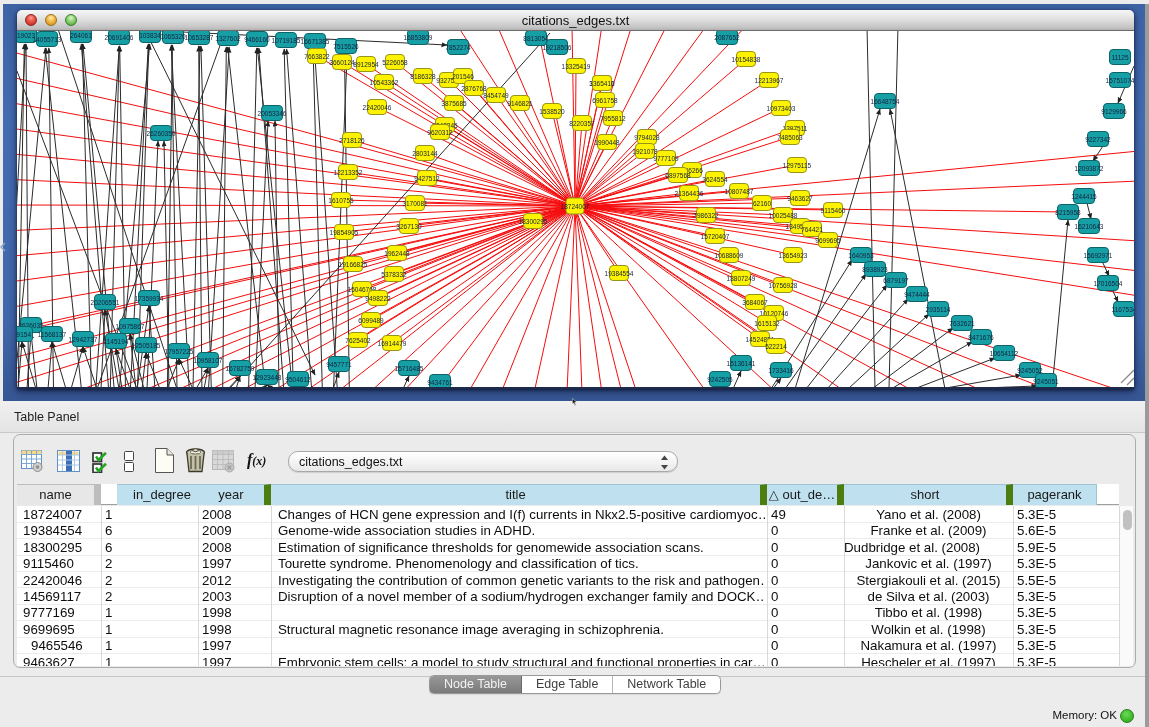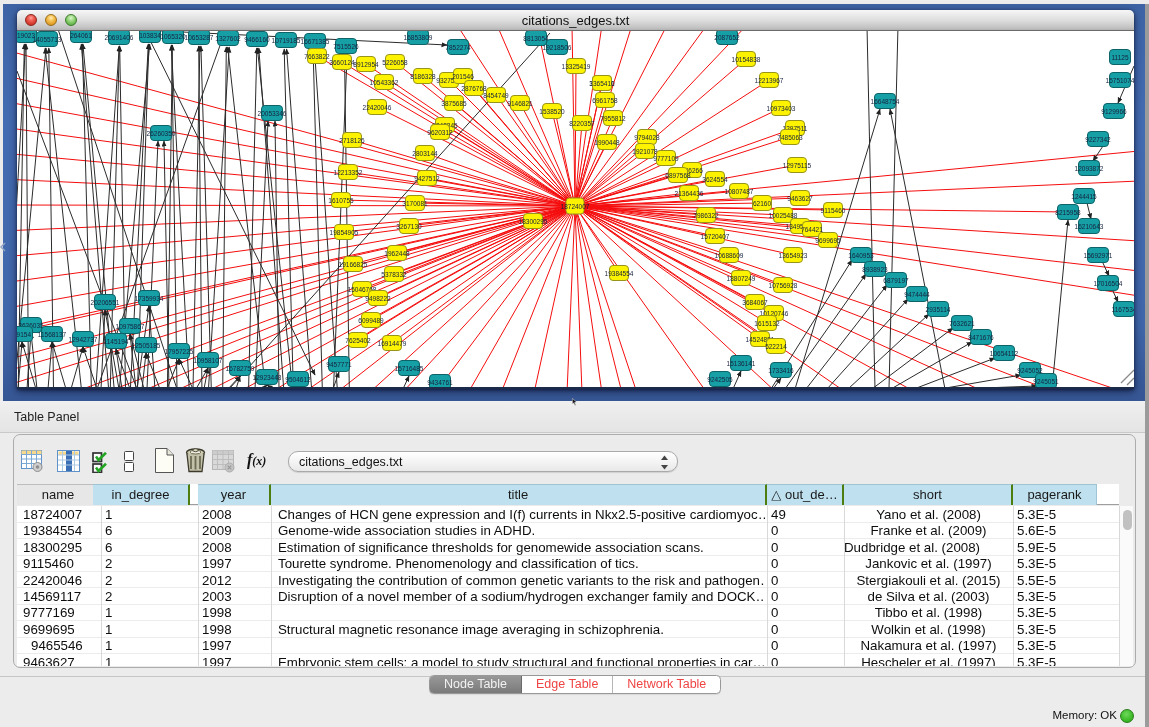--- a/index.html
+++ b/index.html
@@ -23,36 +23,36 @@
 .tph { position:absolute; left:0; top:401px; width:1149px; height:32px;
   background:linear-gradient(#f0f0f0,#e4e4e4); border-bottom:1px solid #c9c9c9; }
 .tph .lbl { position:absolute; left:14px; top:9px; font-size:12.5px; color:#222; }
 .panel { position:absolute; left:13px; top:434px; width:1123px; height:234px;
   background:#ebebeb; border:1px solid #acacac; border-radius:7px; }
 .combo { position:absolute; left:288px; top:451px; width:390px; height:21px; border-radius:10px;
   background:linear-gradient(#ffffff,#f2f2f2 60%,#e8e8e8); border:1px solid #a9a9a9;
   box-shadow:0 1px 1px rgba(0,0,0,.12); }
 .combo .ct { position:absolute; left:10px; top:3px; font-size:12.5px; color:#111; }
 .thead { position:absolute; left:17px; top:484px; width:1102px; height:21px; background:#fff; border-bottom:1px solid #9e9e9e; }
-.hcell { position:absolute; top:0; height:21px; background:#bfe0ee; border-right:2px solid #4d7c0f;
+.hcell { position:absolute; top:0; height:21px; background:#bfe0ee; border-right:7px solid #4d7c0f;
   border-top:1px solid #9fc4d4; font-size:13px; color:#1a1a1a;
   text-align:center; line-height:20px; }
 .tbody { position:absolute; left:17px; top:506px; width:1102px; height:160px; background:#fff; overflow:hidden; }
 .trow { position:absolute; left:0; top:0; width:1102px; height:16.4px; font-size:13.3px; color:#0d0d0d;
   border-bottom:1px solid #ececec; }
 .trow span { position:absolute; top:0.5px; white-space:nowrap; overflow:hidden; }
 .vgrid { position:absolute; top:506px; height:160px; width:1px; background:#d9d9d9; }
 .sbar { position:absolute; left:1119px; top:506px; width:14px; height:160px; background:#fafafa;
   border-left:1px solid #d8d8d8; }
 .sbar .thumb { position:absolute; left:2.5px; top:4px; width:9px; height:20px; border-radius:5px; background:#c1c1c1; }
 .botline { position:absolute; left:0; top:676px; width:1149px; height:1px; background:#c6c6c6; }
 .seg { position:absolute; left:429px; top:675px; height:19px; display:flex;
   border:1px solid #989898; border-radius:4.5px; overflow:hidden; background:#fff;
   box-shadow:0 1px 1px rgba(0,0,0,.08); }
-.seg div { font-size:12.5px; line-height:17px; padding:0 14px; color:#ef4444; border-right:1px solid #b5b5b5; }
+.seg div { font-size:12.5px; line-height:17px; padding:0 14px; color:#404040; border-right:1px solid #b5b5b5; }
 .seg div.sel { background:linear-gradient(#989898,#7a7a7a); color:#f2f2f2; border-right:1px solid #6a6a6a; }
 .seg div:last-child { border-right:none; }
 .mem { position:absolute; right:32px; top:709px; font-size:11.5px; color:#111; }
 .memdot { position:absolute; left:1120px; top:709px; width:14px; height:14px; border-radius:50%;
   background:radial-gradient(circle at 45% 35%, #6fd95c, #3cba28 60%, #2f9e1e); border:1px solid #2a7d1a; }
 .rstrip { position:absolute; left:1145px; top:4px; width:4px; height:723px; background:#9b9b9b; }
 .icon { position:absolute; }
 </style></head>
 <body>
 <div class="desktop">
@@ -898,21 +898,21 @@
 <div class="combo">
   <div class="ct">citations_edges.txt</div>
   <svg style="position:absolute;right:8px;top:3px" width="9" height="15" viewBox="0 0 9 15">
     <path d="M4.5,0.5 L8,5 H1 Z" fill="#444"></path>
       <path d="M4.5,14.5 L8,10 H1 Z" fill="#444"></path>
   </svg>
 </div>
 
 <div class="thead">
   <div class="hcell" style="left:0;width:84px;background:#e7e7e7;border-color:#bdbdbd">name</div>
-  <div class="hcell" style="left:76px;width:97px">in_degree</div>
+  <div class="hcell" style="left:100px;width:97px">in_degree</div>
   <div class="hcell" style="left:181px;width:73px">year</div>
   <div class="hcell" style="left:254px;width:496px">title</div>
   <div class="hcell" style="left:750px;width:77px">△ out_de…</div>
   <div class="hcell" style="left:827px;width:169px">short</div>
   <div class="hcell" style="left:996px;width:84px;border-right:1px solid #9fc4d4">pagerank</div>
 </div>
 <div class="tbody">
 <div class="trow" style="top:0.5px">
       <span style="left:6px">18724007</span>
       <span style="left:88px">1</span>

